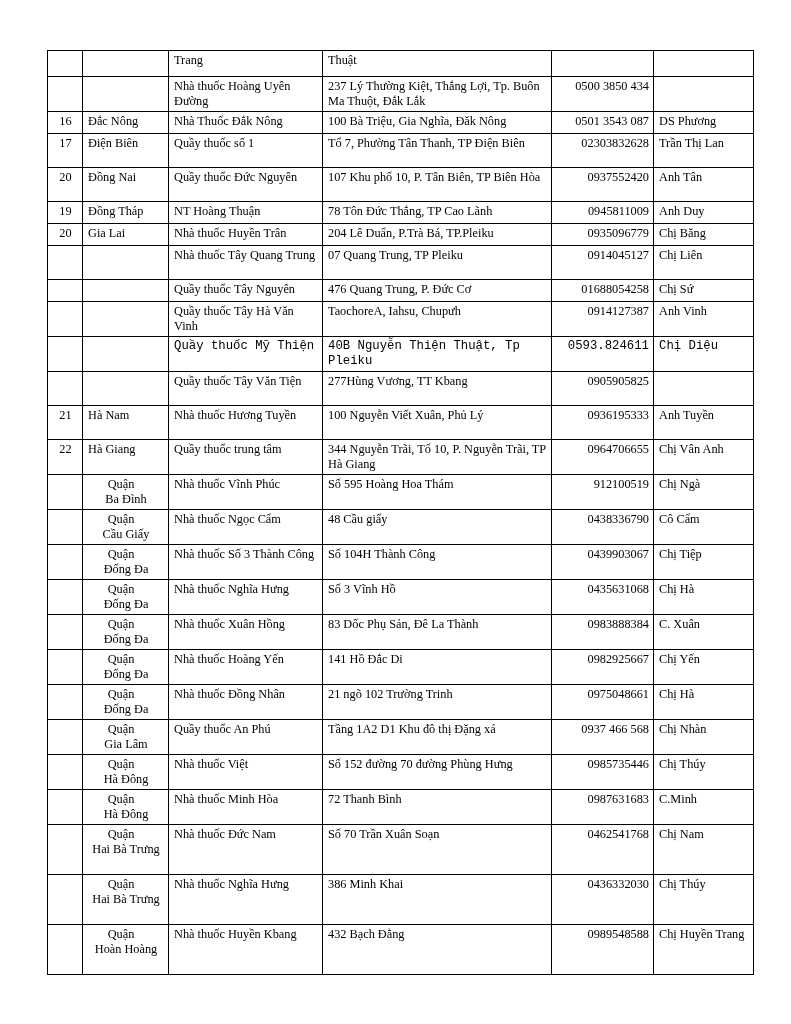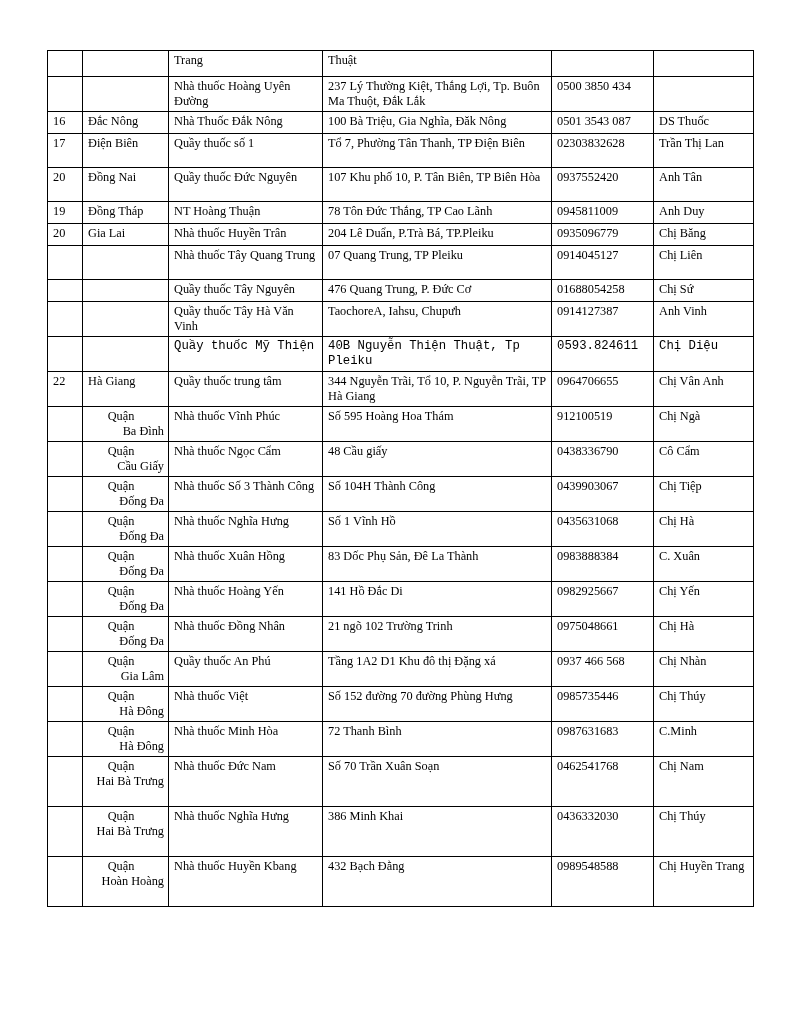--- a/index.html
+++ b/index.html
@@ -40,47 +40,47 @@
   #doc-table col.c-ctc   { width: 100px; }
 
   #doc-table td {
     border: 1px solid #000000;
     padding: 2px 4px 2px 5px;
     vertical-align: top;
     word-wrap: break-word;
     overflow-wrap: break-word;
   }
   td.stt {
-    text-align: left;
+    text-align: center;
     vertical-align: middle;
   }
   td.prov {
     vertical-align: middle;
   }
   td.prov.district {
     vertical-align: top;
     padding-top: 2px;
   }
   td.prov.district .q-line {
     display: block;
     text-align: center;
     padding-right: 10px;
   }
   td.prov.district .d-line {
     display: block;
+    text-align: center;
+  }
+  td.name {
+    vertical-align: middle;
+  }
+  td.addr {
+    vertical-align: middle;
+  }
+  td.phone {
     text-align: right;
-  }
-  td.name {
-    vertical-align: middle;
-  }
-  td.addr {
-    vertical-align: middle;
-  }
-  td.phone {
-    text-align: left;
     vertical-align: middle;
   }
   td.ctc {
     vertical-align: bottom;
   }
   td.ctc.mid {
     vertical-align: middle;
   }
 </style>
 </head>
@@ -112,21 +112,21 @@
           <td class="addr">237 Lý Thường Kiệt, Thắng Lợi, Tp. Buôn Ma Thuột, Đắk Lắk</td>
           <td class="phone">0500 3850 434</td>
           <td class="ctc mid"></td>
         </tr>
         <tr style="height: 22px;">
           <td class="stt">16</td>
           <td class="prov">Đắc Nông</td>
           <td class="name">Nhà Thuốc Đắk Nông</td>
           <td class="addr">100 Bà Triệu, Gia Nghĩa, Đăk Nông</td>
           <td class="phone">0501 3543 087</td>
-          <td class="ctc mid">DS Thuốc</td>
+          <td class="ctc mid">DS Phương</td>
         </tr>
         <tr style="height: 34px;">
           <td class="stt">17</td>
           <td class="prov">Điện Biên</td>
           <td class="name">Quầy thuốc số 1</td>
           <td class="addr">Tổ 7, Phường Tân Thanh, TP Điện Biên</td>
           <td class="phone">02303832628</td>
           <td class="ctc mid">Trần Thị Lan</td>
         </tr>
         <tr style="height: 34px;">
@@ -179,20 +179,36 @@
         </tr>
         <tr style="height: 22px; font-family: Liberation Mono, monospace;">
           <td class="stt"></td>
           <td class="prov"></td>
           <td class="name">Quầy thuốc Mỹ Thiện</td>
           <td class="addr">40B Nguyễn Thiện Thuật, Tp Pleiku</td>
           <td class="phone">0593.824611</td>
           <td class="ctc mid">Chị Diệu</td>
         </tr>
         <tr style="height: 34px;">
+          <td class="stt"></td>
+          <td class="prov"></td>
+          <td class="name">Quầy thuốc Tây Văn Tiện</td>
+          <td class="addr">277Hùng Vương, TT Kbang</td>
+          <td class="phone">0905905825</td>
+          <td class="ctc mid"></td>
+        </tr>
+        <tr style="height: 34px;">
+          <td class="stt">21</td>
+          <td class="prov">Hà Nam</td>
+          <td class="name">Nhà thuốc Hương Tuyền</td>
+          <td class="addr">100 Nguyễn Viết Xuân, Phủ Lý</td>
+          <td class="phone">0936195333</td>
+          <td class="ctc mid">Anh Tuyền</td>
+        </tr>
+        <tr style="height: 34px;">
           <td class="stt">22</td>
           <td class="prov">Hà Giang</td>
           <td class="name">Quầy thuốc trung tâm</td>
           <td class="addr">344 Nguyễn Trãi, Tổ 10, P. Nguyễn Trãi, TP Hà Giang</td>
           <td class="phone">0964706655</td>
           <td class="ctc">Chị Vân Anh</td>
         </tr>
         <tr style="height: 34px;">
           <td class="stt"></td>
           <td class="prov district">
@@ -226,21 +242,21 @@
           <td class="phone">0439903067</td>
           <td class="ctc">Chị Tiệp</td>
         </tr>
         <tr style="height: 34px;">
           <td class="stt"></td>
           <td class="prov district">
             <span class="q-line">Quận</span>
             <span class="d-line">Đống Đa</span>
           </td>
           <td class="name">Nhà thuốc Nghĩa Hưng</td>
-          <td class="addr">Số 1 Vĩnh Hồ</td>
+          <td class="addr">Số 3 Vĩnh Hồ</td>
           <td class="phone">0435631068</td>
           <td class="ctc">Chị Hà</td>
         </tr>
         <tr style="height: 34px;">
           <td class="stt"></td>
           <td class="prov district">
             <span class="q-line">Quận</span>
             <span class="d-line">Đống Đa</span>
           </td>
           <td class="name">Nhà thuốc Xuân Hồng</td>

